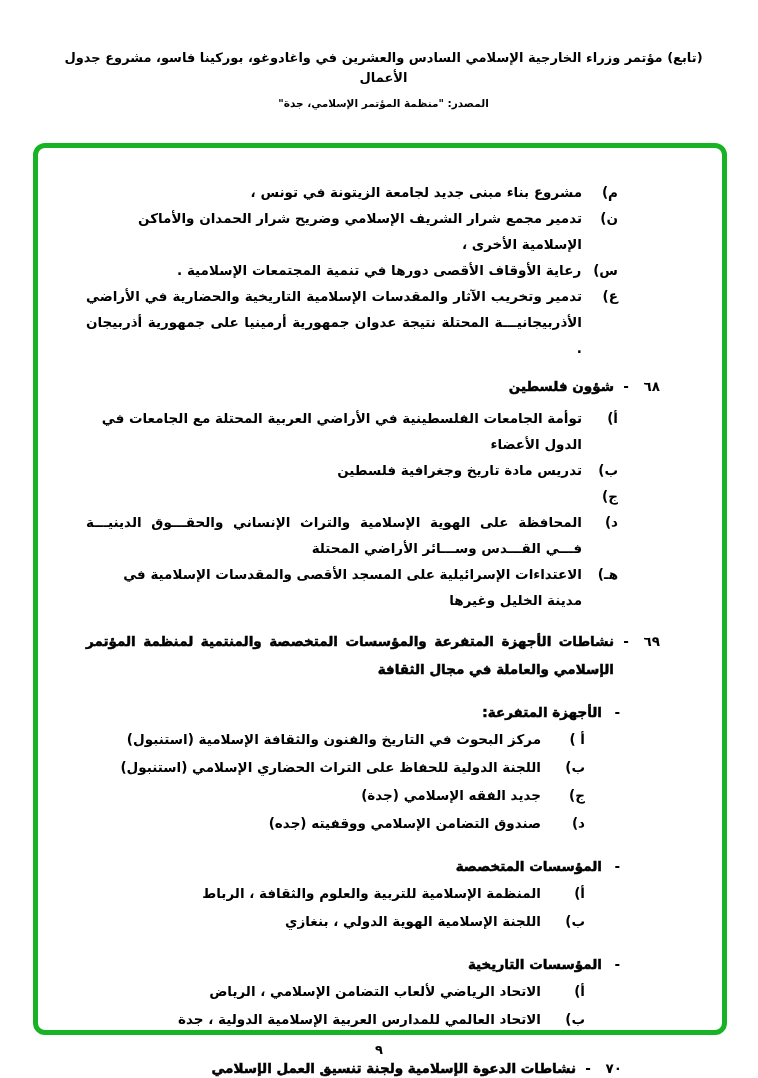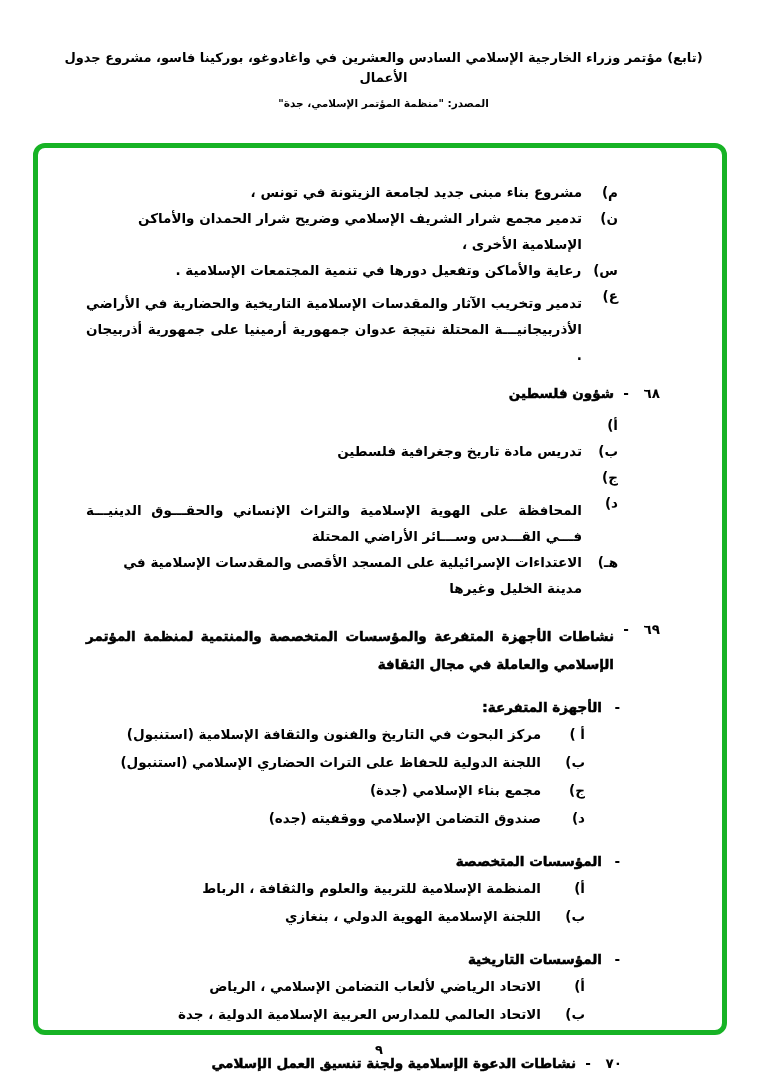--- a/index.html
+++ b/index.html
@@ -20,21 +20,21 @@
     border:5px solid #17b325; border-radius:12px; background:#fff;
   }
   .content {
     direction:rtl; text-align:right;
     padding:31px 62px 0 48px;
     font-size:13.5px; font-weight:bold; color:#000;
   }
   .row { display:flex; line-height:26px; column-gap:12px; }
   .marker { flex:0 0 24px; white-space:nowrap; }
   .txt { flex:1; }
-  .just { text-align:justify;margin-top:7px; }
+  .just { text-align:justify; }
   .lvl1 { padding-right:42px; }           
   .lvl2 { padding-right:75px; column-gap:20px; }  
   .sec  { column-gap:7px; }
   .sec .num  { flex:0 0 22px; }
   .sec .sdash{ flex:0 0 10px; text-align:center; }
   .sec .stitle{ flex:1; }
   .sec70 { padding-right:38px; }
   .grp-head { padding-right:40px; column-gap:8px; line-height:26px; }
   .grp-head .gdash { flex:0 0 10px; }
   .kufi { -webkit-text-stroke:0.5px #000; letter-spacing:0.2px; }
@@ -62,35 +62,36 @@
     <div class="row lvl1">
       <span class="marker">م)</span>
       <span class="txt">مشروع بناء مبنى جديد لجامعة الزيتونة في تونس ،</span>
     </div>
     <div class="row lvl1">
       <span class="marker">ن)</span>
       <span class="txt">تدمير مجمع شرار الشريف الإسلامي وضريح شرار الحمدان والأماكن الإسلامية الأخرى ،</span>
     </div>
     <div class="row lvl1">
       <span class="marker">س)</span>
-      <span class="txt">رعاية والأماكن وتفعيل دورها في تنمية المجتمعات الإسلامية .</span>
+      <span class="txt">رعاية الأوقاف الأقصى دورها في تنمية المجتمعات الإسلامية .</span>
     </div>
     <div class="row lvl1">
       <span class="marker">ع)</span>
       <span class="txt just">تدمير وتخريب الآثار والمقدسات الإسلامية التاريخية والحضارية في الأراضي الأذربيجانيـــة المحتلة نتيجة عدوان جمهورية أرمينيا على جمهورية أذربيجان .</span>
     </div>
 
     <div class="row sec mt12">
       <span class="num">٦٨</span>
       <span class="sdash">-</span>
       <span class="stitle kufi">شؤون فلسطين</span>
     </div>
     <div class="mt6">
       <div class="row lvl1">
         <span class="marker">أ)</span>
+        <span class="txt">توأمة الجامعات الفلسطينية في الأراضي العربية المحتلة مع الجامعات في الدول الأعضاء</span>
       </div>
       <div class="row lvl1">
         <span class="marker">ب)</span>
         <span class="txt">تدريس مادة تاريخ وجغرافية فلسطين</span>
       </div>
       <div class="row lvl1">
         <span class="marker">ج)</span>
       </div>
       <div class="row lvl1">
         <span class="marker">د)</span>
@@ -116,21 +117,21 @@
       <div class="row lvl2">
         <span class="marker">أ )</span>
         <span class="txt">مركز البحوث في التاريخ والفنون والثقافة الإسلامية (استنبول)</span>
       </div>
       <div class="row lvl2">
         <span class="marker">ب)</span>
         <span class="txt">اللجنة الدولية للحفاظ على التراث الحضاري الإسلامي (استنبول)</span>
       </div>
       <div class="row lvl2">
         <span class="marker">ج)</span>
-        <span class="txt">مجمع بناء الإسلامي (جدة)</span>
+        <span class="txt">جديد الفقه الإسلامي (جدة)</span>
       </div>
       <div class="row lvl2">
         <span class="marker">د)</span>
         <span class="txt">صندوق التضامن الإسلامي ووقفيته (جده)</span>
       </div>
     </div>
 
     <div class="row grp-head mt16">
       <span class="gdash">-</span>
       <span class="kufi">المؤسسات المتخصصة</span>

